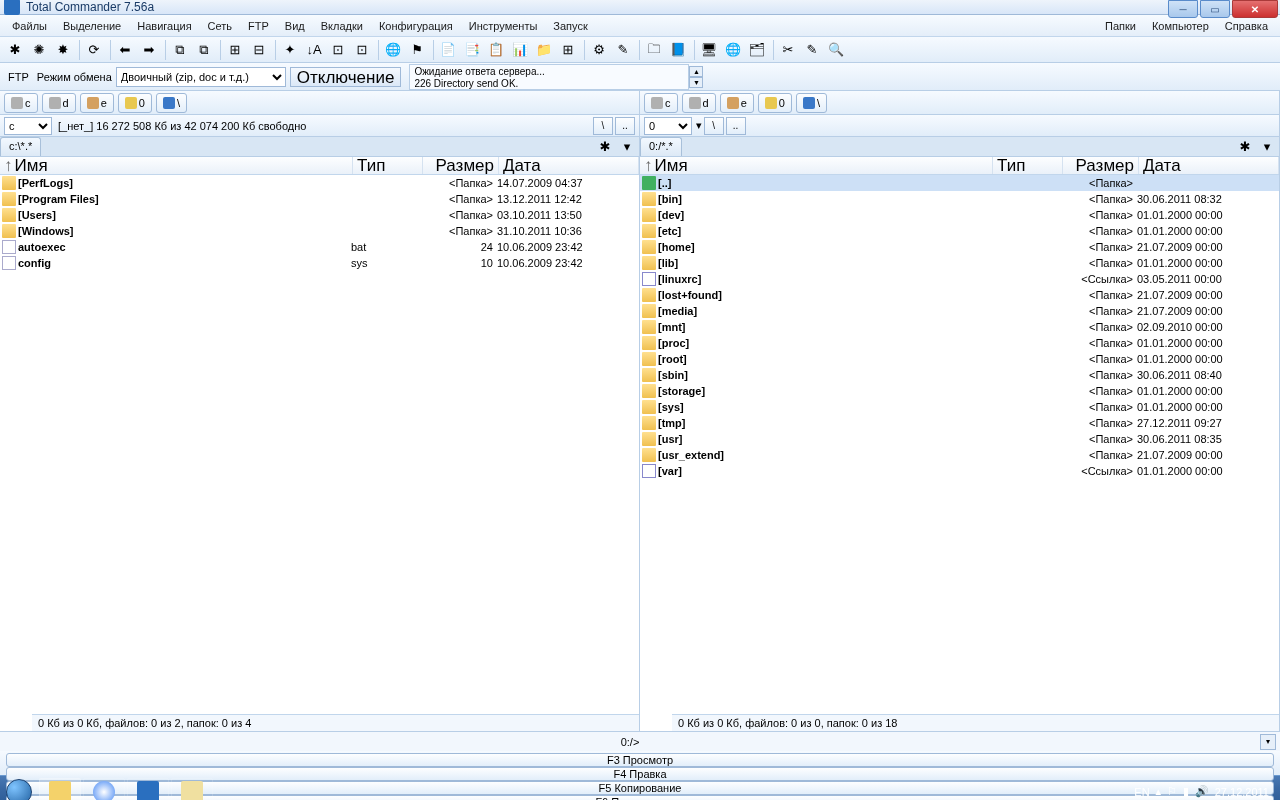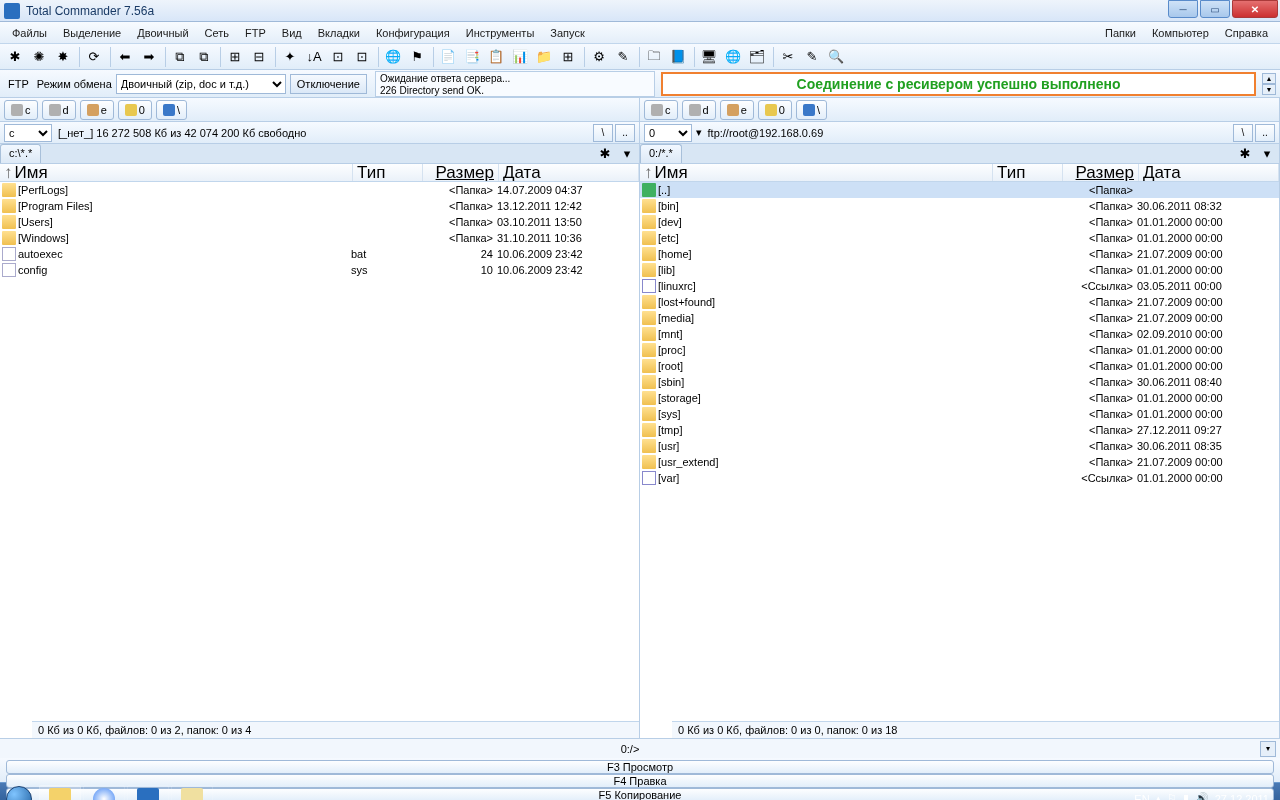--- a/index.html
+++ b/index.html
@@ -1,33 +1,33 @@
 <!DOCTYPE html>
 <html><head>
 <meta charset="utf-8">
 <style>
 html,body{margin:0;padding:0;font-family:"Segoe UI",Tahoma,Arial,sans-serif;font-size:11px;overflow:hidden;background:#d6e5f5;height:800px;width:1280px;}
 *{box-sizing:border-box;}
-.titlebar{height:22px;background:linear-gradient(#eef4fb,#d8e6f8);border-bottom:1px solid #9fb9d8;display:flex;align-items:center;padding:0 4px;position:relative;}
+.titlebar{height:15px;background:linear-gradient(#eef4fb,#d8e6f8);border-bottom:1px solid #9fb9d8;display:flex;align-items:center;padding:0 4px;position:relative;}
 .titlebar .app-icon{width:16px;height:16px;background:#2a6fbf;border-radius:2px;margin-right:6px;}
 .titlebar .title{color:#1a3b66;font-size:12px;}
 .win-buttons{position:absolute;right:2px;top:0;display:flex;}
 .win-btn{width:30px;height:18px;margin-left:2px;border:1px solid #598bca;border-radius:0 0 3px 3px;background:linear-gradient(#cfe2f7,#a8c8ec);display:flex;align-items:center;justify-content:center;font-size:10px;color:#2a4b77;cursor:pointer;}
 .win-close{width:46px;background:linear-gradient(#e57070,#cc3030);border-color:#aa3a3a;color:#fff;font-weight:bold;}
 .menubar{height:22px;background:linear-gradient(#f7fbff,#e4eef9);border-bottom:1px solid #c1d6ec;display:flex;align-items:center;padding:0 4px;}
 .menubar .menu-item{padding:2px 8px;cursor:pointer;color:#1a1a1a;}
 .menubar .spacer{flex:1;}
 .toolbar{height:26px;background:linear-gradient(#f6faff,#e1edf9);border-bottom:1px solid #b8cee6;display:flex;align-items:center;padding:2px 4px;}
 .tool{width:22px;height:22px;margin-right:2px;display:flex;align-items:center;justify-content:center;cursor:pointer;border:1px solid transparent;border-radius:2px;font-size:13px;}
 .sep{width:1px;height:20px;background:#b8cee6;margin:0 3px;}
 .ftp-row{height:28px;background:linear-gradient(#f6faff,#e1edf9);border-bottom:1px solid #b8cee6;display:flex;align-items:center;}
 .ftp-left{display:flex;align-items:center;padding:0 4px;}
 .ftp-left .lbl{padding:0 4px;}
 .mode-select{height:20px;border:1px solid #9fb9d8;background:#fff;font-size:11px;width:170px;}
-.disconnect-btn{height:20px;margin:0 4px;border:1px solid #9fb9d8;background:linear-gradient(#f5f9fe,#dbe8f7);padding:0 6px;cursor:pointer;font-size:11px;}
+.disconnect-btn{height:20px;margin:0 4px;border:1px solid #9fb9d8;background:linear-gradient(#f5f9fe,#dbe8f7);padding:0 6px;cursor:pointer;font-size:17px;}
 .ftp-log{flex:0 0 280px;height:26px;border:1px solid #b8cee6;background:#f8fbff;font-size:10px;line-height:12px;padding:1px 4px;overflow:hidden;}
 .banner{flex:1;margin:0 6px;height:24px;border:2px solid #f08030;background:#fff;display:flex;align-items:center;justify-content:center;color:#20a020;font-weight:bold;font-size:14px;}
 .spin-btns{display:flex;flex-direction:column;margin-right:4px;}
 .spin-btns div{width:14px;height:11px;border:1px solid #9fb9d8;background:#e6eff9;font-size:7px;display:flex;align-items:center;justify-content:center;cursor:pointer;}
 .panes{display:flex;height:640px;}
 .pane{flex:1;display:flex;flex-direction:column;border-right:1px solid #b8cee6;background:#fff;}
 .drive-row{height:24px;background:linear-gradient(#f6faff,#e1edf9);border-bottom:1px solid #b8cee6;display:flex;align-items:center;padding:2px 4px;}
 .drive-btn{height:20px;border:1px solid #9fb9d8;border-radius:3px;background:linear-gradient(#fdfeff,#e2eefa);padding:0 6px;margin-right:4px;cursor:pointer;display:flex;align-items:center;font-size:11px;}
 .drive-btn .di{width:12px;height:12px;margin-right:2px;border-radius:2px;}
 .di-c{background:#b0b0b0;}
@@ -42,31 +42,31 @@
 .path-btns .pb{width:20px;height:18px;border:1px solid #9fb9d8;background:linear-gradient(#fdfeff,#e2eefa);margin-left:2px;cursor:pointer;display:flex;align-items:center;justify-content:center;font-size:10px;}
 .tabrow{height:20px;background:#d8e6f4;border-bottom:1px solid #b8cee6;display:flex;}
 .tab{height:19px;border:1px solid #a8c0da;border-bottom:none;background:linear-gradient(#f2f8ff,#dde9f6);padding:2px 8px;font-size:11px;border-radius:3px 3px 0 0;margin-right:2px;}
 .tabrow .sp{flex:1;}
 .tabrow .tool{width:20px;height:18px;}
 .header-row{height:18px;background:linear-gradient(#fdfeff,#eaf1f9);border-bottom:1px solid #c1d6ec;display:flex;font-size:17px;}
 .header-row div{border-right:1px solid #d5e2f0;padding:2px 4px;display:flex;align-items:center;}
 .hc-name{flex:1;}
 .hc-name::before{content:"↑";margin-right:2px;color:#666;}
 .hc-type{width:70px;text-align:right;}
-.hc-size{width:76px;justify-content:flex-end;text-decoration:underline;}
+.hc-size{width:76px;justify-content:flex-end;}
 .hc-date{width:140px;}
 .files{flex:1;overflow:auto;background:#fff;}
 .frow{height:16px;display:flex;align-items:center;padding:0 2px;font-size:11px;cursor:pointer;}
 .frow.sel{background:#cde0f6;}
 .fi{width:14px;height:14px;margin-right:2px;flex:0 0 14px;}
 .fi-folder{background:linear-gradient(#ffe090,#f0c050);border-radius:1px;}
 .fi-file{background:#fff;border:1px solid #aac;}
 .fi-link{background:#fff;border:1px solid #88c;position:relative;}
 .fi-up{background:#40b060;border-radius:1px;}
-.fc-name{flex:1;white-space:nowrap;overflow:hidden;}
+.fc-name{flex:1;white-space:nowrap;overflow:hidden;font-weight:bold;}
 .fc-type{width:70px;}
 .fc-size{width:76px;text-align:right;padding-right:4px;}
 .fc-date{width:140px;}
 .status{height:17px;background:#f2f7fd;border-top:1px solid #c1d6ec;padding:2px 6px;font-size:11px;margin-left:32px;}
 .bottom-path{height:20px;background:#f2f7fd;border-top:1px solid #b8cee6;display:flex;align-items:center;}
 .bottom-path .pp{flex:1;text-align:center;}
 .bottom-path .dd{width:16px;height:16px;border:1px solid #9fb9d8;background:#e6eff9;margin-right:4px;font-size:8px;display:flex;align-items:center;justify-content:center;cursor:pointer;}
 .fnrow{height:24px;background:linear-gradient(#f6faff,#e1edf9);display:flex;padding:2px 4px;flex-direction:column;}
 .fn-btn{flex:1;margin:0 2px;border:1px solid #9fb9d8;border-radius:3px;background:linear-gradient(#fdfeff,#e2eefa);display:flex;align-items:center;justify-content:center;cursor:pointer;font-size:11px;}
 .taskbar{height:32px;background:linear-gradient(#4a7ab5 0%,#3968a3 40%,#2a5a94 100%);border-top:1px solid #6a9ad0;display:flex;align-items:center;}
@@ -88,21 +88,21 @@
   <div class="win-buttons">
     <div class="win-btn">─</div>
     <div class="win-btn">▭</div>
     <div class="win-btn win-close">✕</div>
   </div>
 </div>
 
 <div class="menubar" id="menubar">
     <div class="menu-item">Файлы</div>
     <div class="menu-item">Выделение</div>
-    <div class="menu-item">Двоичный</div>
+    <div class="menu-item">Навигация</div>
     <div class="menu-item">Сеть</div>
     <div class="menu-item">FTP</div>
     <div class="menu-item">Вид</div>
     <div class="menu-item">Вкладки</div>
     <div class="menu-item">Конфигурация</div>
     <div class="menu-item">Инструменты</div>
     <div class="menu-item">Запуск</div>
     <div class="spacer"></div>
     <div class="menu-item">Папки</div>
     <div class="menu-item">Компьютер</div>
@@ -161,21 +161,20 @@
     <span class="lbl">Режим обмена</span>
     <select class="mode-select">
       <option>Двоичный (zip, doc и т.д.)</option>
     </select>
     <button class="disconnect-btn">Отключение</button>
   </div>
   <div class="ftp-log">
     <div>Ожидание ответа сервера...</div>
     <div>226 Directory send OK.</div>
   </div>
-  <div class="banner">Соединение с ресивером успешно выполнено</div>
   <div class="spin-btns">
       <div>▲</div>
       <div>▼</div>
     </div>
 </div>
 
 <div class="panes">
 
   <div class="pane">
     <div class="drive-row" id="drives-left">
@@ -286,21 +285,20 @@
           <span>0</span>
         </div>
         <div class="drive-btn">
           <div class="di di-w"></div>
           <span>\</span>
         </div>
       </div>
     <div class="pathrow">
       <select class="drive-sel"><option>0</option></select>
       <span style="margin-left:4px;">▾</span>
-      <span class="path-info">ftp://root@192.168.0.69</span>
       <div class="path-btns">
         <div class="pb">\</div>
         <div class="pb">..</div>
       </div>
     </div>
     <div class="tabrow">
       <div class="tab">0:/*.*</div>
       <div class="sp"></div>
       <div class="tool">✱</div>
       <div class="tool">▾</div>

